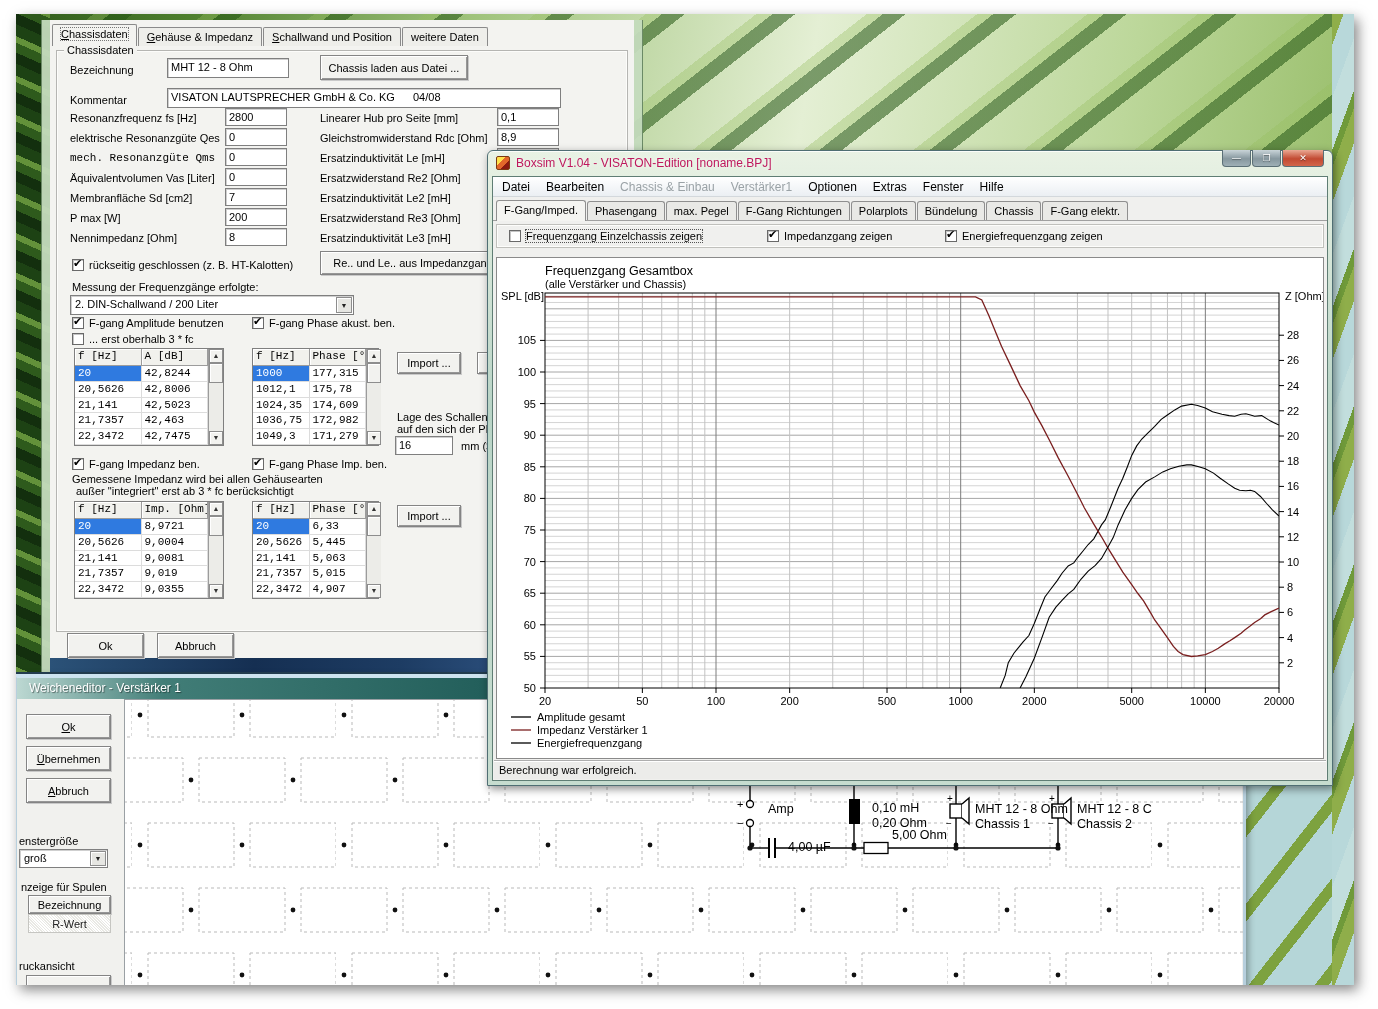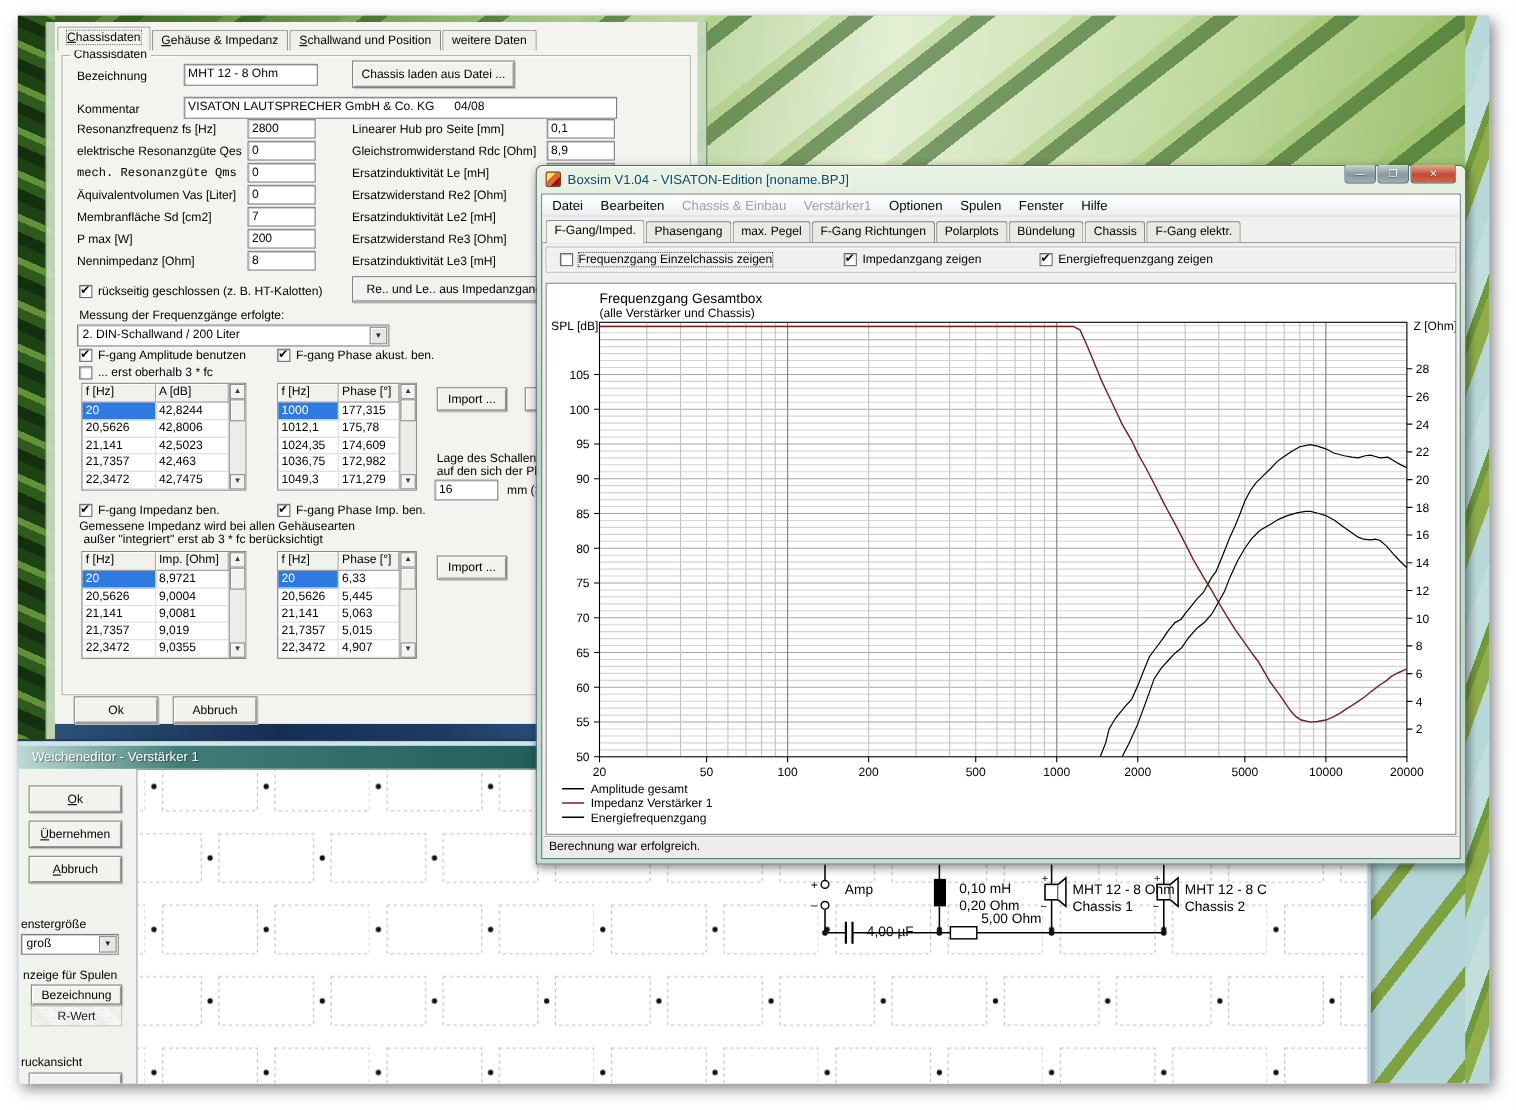--- a/index.html
+++ b/index.html
@@ -41,21 +41,21 @@
   .dlg-band { height:20px; background:linear-gradient(90deg,#2b5278,#152f52 35%,#1d3c63 60%,#3c659a); }
   .dlg-tabs { position:absolute; left:2px; top:4px; display:flex; align-items:flex-end; height:22px; z-index:2; }
   .dlg-tab { border:1px solid #8a8a8a; border-bottom:none; background:#eeeeea; padding:3px 8px 3px 8px;
              border-radius:2px 2px 0 0; margin-right:1px; }
   .dlg-tab.active { background:#f3f3f0; padding-bottom:6px; position:relative; }
   .dlg-tab.active .t-inner { outline:1px dotted #777; }
   .dlg-group { position:absolute; left:6px; top:30px; width:572px; height:582px;
                border:1px solid #b5b5b2; box-shadow:inset 0 0 0 1px #fcfcfa; }
   .grp-lbl { position:absolute; left:14px; top:24px; background:#f3f3f0; padding:0 3px; z-index:1; }
   .tbl { position:absolute; background:#fff; border:1px solid #7f7f7f; display:flex; font-size:11px; }
-  .tbl-main { flex:1; display:flex; flex-direction:column; }
+  .tbl-main { flex:1; display:flex; flex-direction:column;font-family:Liberation Mono, monospace; }
   .tbl-head { display:flex; height:17px; flex:none; }
   .tbl-h { flex:1; background:#f1f1ed; border-right:1px solid #9c9c9c; border-bottom:1px solid #9c9c9c;
            box-shadow:inset 1px 1px 0 #fff; padding:1px 3px; white-space:nowrap; overflow:hidden; }
   .tbl-row { display:flex; height:16px; }
   .tbl-c { flex:1; padding:1px 3px; border-right:1px solid #dcdcdc; border-bottom:1px solid #dcdcdc;
            white-space:nowrap; overflow:hidden; }
   .tbl-c.sel { background:#2f7ae0; color:#fff; }
   .tbl-sb { width:15px; border-left:1px solid #9c9c9c; background:#ecece8; display:flex; flex-direction:column; flex:none; }
   .sb-btn { height:14px; background:#f2f2ef; border:1px solid #8d8d8d; font-size:7px; line-height:12px;
             text-align:center; color:#333; box-shadow:inset 1px 1px 0 #fff; }
@@ -67,21 +67,21 @@
             border:1px solid #8d8d8d; box-shadow:inset 1px 1px 0 #fff; font-size:7px; color:#222;
             display:flex; align-items:center; justify-content:center; }
 
   
   .win-boxsim { position:absolute; left:471px; top:136px; width:846px; height:636px; z-index:30; }
   .bx-frame { position:absolute; inset:0; border-radius:6px 6px 0 0;
               background:linear-gradient(180deg,#e9f2e4,#b9d4c6 40%,#c6dccf);
               border:1px solid #4f6e73; box-shadow:2px 3px 9px rgba(0,0,0,.45), inset 0 1px 0 rgba(255,255,255,.8); }
   .bx-icon { position:absolute; left:9px; top:6px; width:14px; height:14px; border-radius:2px;
              background:linear-gradient(135deg,#ffe24a 0 35%,#e2672a 35% 65%,#8a1a10 65%); border:1px solid #7c3a10; }
-  .bx-title { position:absolute; left:29px; top:6px; font-size:12px; color:#0c4a6e; text-shadow:0 0 4px rgba(255,255,255,.9); white-space:nowrap; }
+  .bx-title { position:absolute; left:29px; top:6px; font-size:12px; color:#be185d; text-shadow:0 0 4px rgba(255,255,255,.9); white-space:nowrap; }
   .bx-ctrl { position:absolute; top:0; right:9px; display:flex; gap:1px; }
   .bx-cbtn { width:29px; height:17px; border:1px solid #5a6f76; border-top:none; border-radius:0 0 4px 4px;
              background:linear-gradient(#c9d4d8,#86979e 55%,#9fb0b6); color:#fff; font-size:9px;
              display:flex; align-items:center; justify-content:center; text-shadow:0 1px 1px rgba(0,0,0,.5); }
   .bx-cbtn.close { width:42px; background:linear-gradient(#eaa893,#c24a32 55%,#d2664b); }
   .bx-client { position:absolute; left:5px; right:5px; top:26px; bottom:5px; background:#f0f0ee; border:1px solid #5f7d74; }
   .bx-menu { height:20px; background:linear-gradient(#ffffff,#ebeff3); border-bottom:1px solid #d3d8dc;
              display:flex; align-items:center; padding-left:1px; font-size:12px; }
   .bx-menu .mi { padding:2px 8px; }
   .bx-menu .mi.dis { color:#9aa2a6; }
@@ -477,21 +477,21 @@
           <span>✕</span>
         </div>
     </div>
     <div class="bx-client">
       <div class="bx-menu" id="bx-menu">
           <span class="mi">Datei</span>
           <span class="mi">Bearbeiten</span>
           <span class="mi dis">Chassis &amp; Einbau</span>
           <span class="mi dis">Verstärker1</span>
           <span class="mi">Optionen</span>
-          <span class="mi">Spulen</span>
+          <span class="mi">Extras</span>
           <span class="mi">Fenster</span>
           <span class="mi">Hilfe</span>
         </div>
       <div class="bx-tabs" id="bx-tabs">
           <span class="bx-tab active">F-Gang/Imped.</span>
           <span class="bx-tab">Phasengang</span>
           <span class="bx-tab">max. Pegel</span>
           <span class="bx-tab">F-Gang Richtungen</span>
           <span class="bx-tab">Polarplots</span>
           <span class="bx-tab">Bündelung</span>

